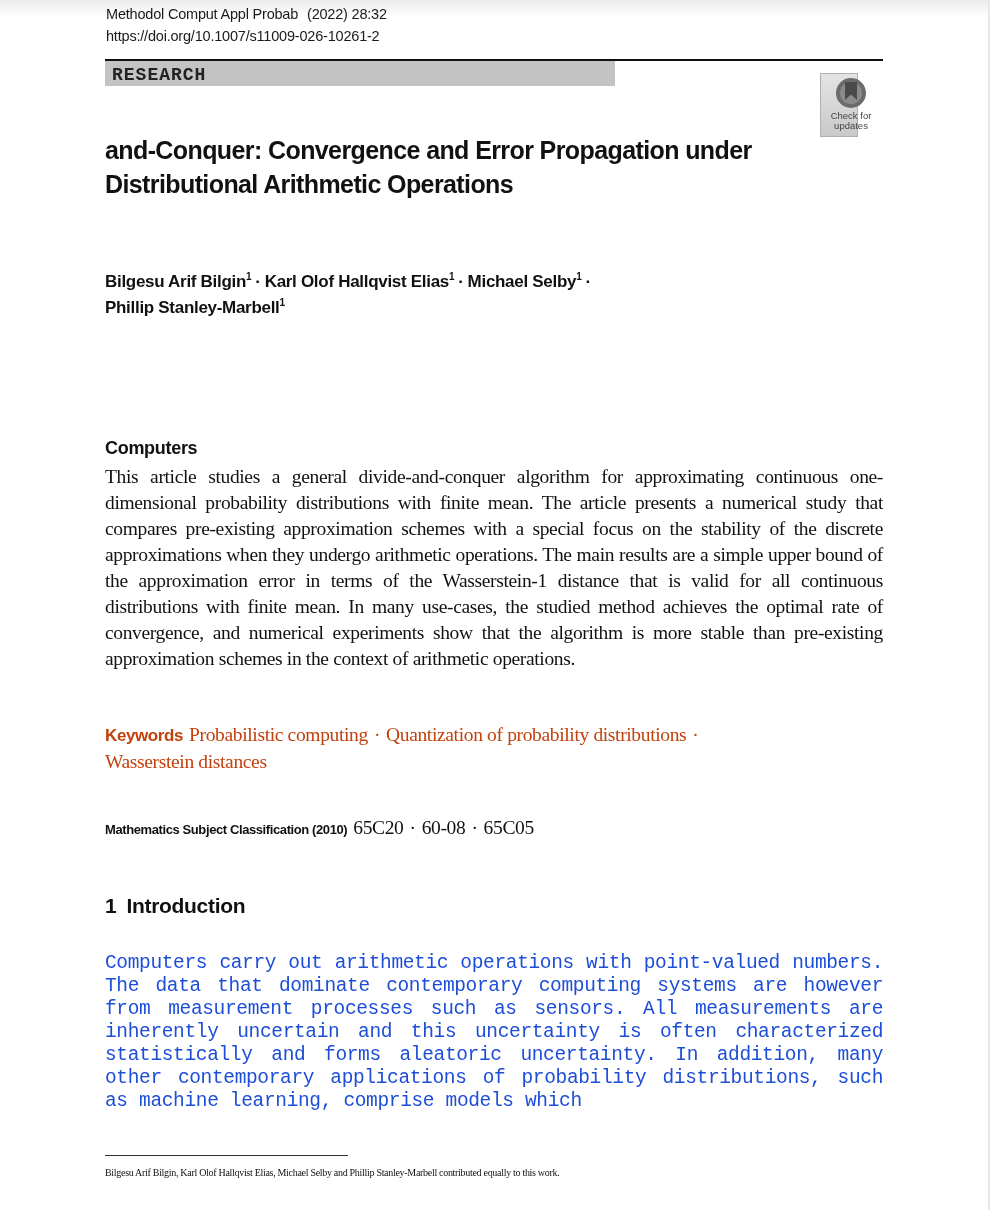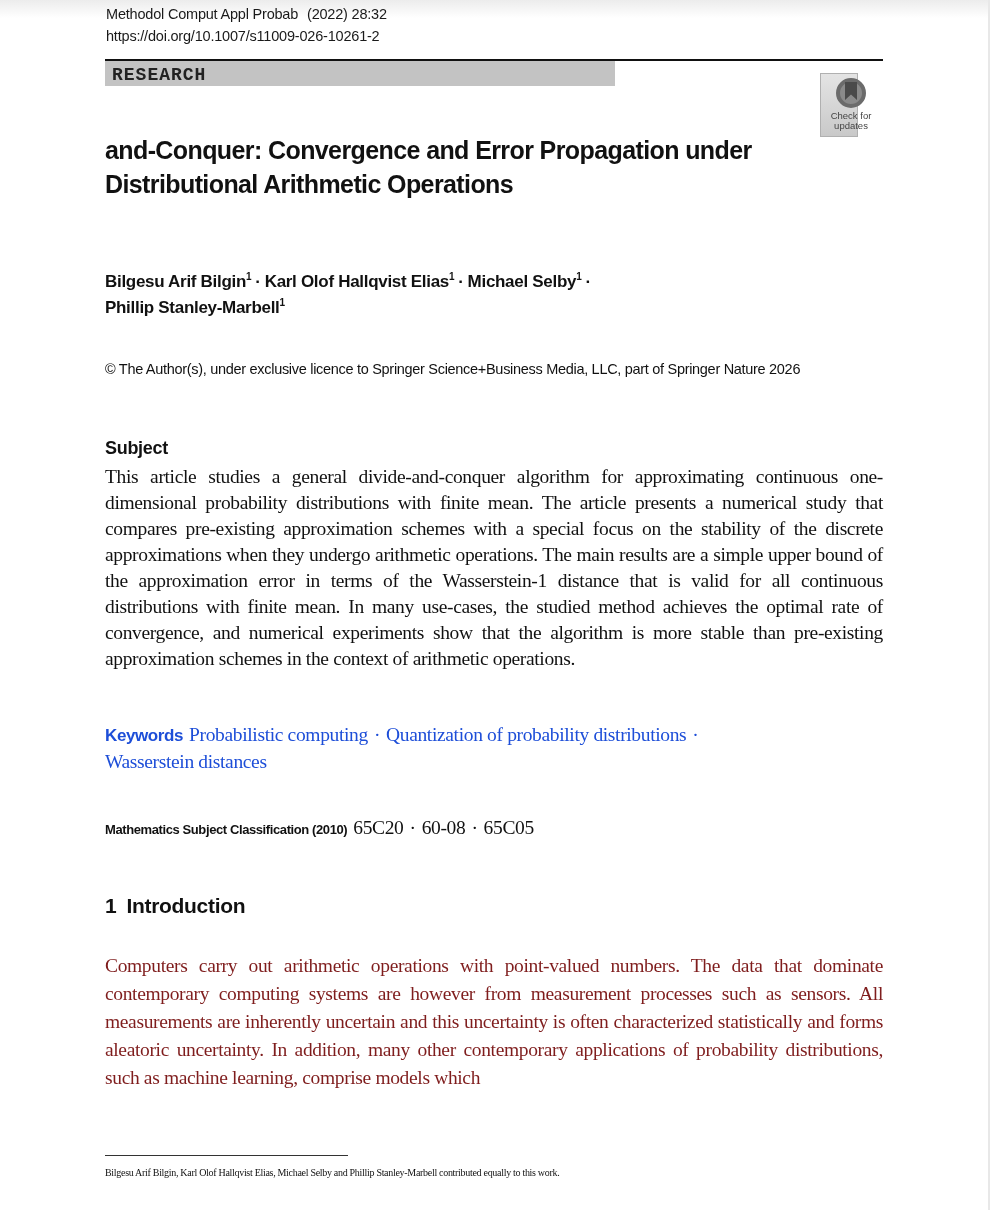--- a/index.html
+++ b/index.html
@@ -161,21 +161,21 @@
       hyphens: manual;
     }
 
     .keywords {
       position: absolute;
       left: 105px; top: 722px;
       width: 720px;
       font-family: "Liberation Serif", serif;
       font-size: 19.5px;
       line-height: 26px;
-      color: #1d4ed8;
+      color: #c2410c;
       letter-spacing: -0.35px;
     }
     .kw-label {
       font-family: "Liberation Sans", sans-serif;
       font-weight: bold;
       font-size: 17px;
       letter-spacing: -0.4px;
       margin-right: 6px;
     }
     .dot { padding: 0 6px; }
@@ -207,25 +207,25 @@
       color: #111;
       margin: 0;
       letter-spacing: -0.3px;
     }
     .section-num { margin-right: 10px; }
 
     .intro-body {
       position: absolute;
       left: 105px; top: 952px;
       width: 778px;
-      font-family: Liberation Serif, serif;
-      font-size: 19.5px;
-      line-height: 28px;
+      font-family: Liberation Mono, monospace;
+      font-size: 19.5px;
+      line-height: 23px;
       text-align: justify;
-      color: #7f1d1d;
+      color: #1d4ed8;
       margin: 0;
       letter-spacing: -0.35px;
     }
 
     .footnote-rule {
       position: absolute;
       left: 105px; top: 1155px;
       width: 243px; height: 1px;
       background: #333;
     }
@@ -267,24 +267,23 @@
 <h1 class="title">
   <div>and-Conquer: Convergence and Error Propagation under</div>
   <div>Distributional Arithmetic Operations</div>
 </h1>
 
 <div class="authors">
   <span>Bilgesu Arif Bilgin</span><sup>1</sup><span class="sep">·</span><span>Karl Olof Hallqvist Elias</span><sup>1</sup><span class="sep">·</span><span>Michael Selby</span><sup>1</sup><span class="sep">·</span><br><span>Phillip Stanley-Marbell</span><sup>1</sup>
 </div>
 
 <div class="dates">
-  <div>© The Author(s), under exclusive licence to Springer Science+Business Media, LLC, part of Springer Nature 2026</div>
-</div>
-
-<h2 class="abstract-heading">Subject</h2>
+</div>
+
+<h2 class="abstract-heading">Computers</h2>
 <p class="abstract-body">This article studies a general divide-and-conquer algorithm for approximating continuous one-dimensional probability distributions with finite mean. The article presents a numeri­cal study that compares pre-existing approximation schemes with a special focus on the stability of the discrete approximations when they undergo arithmetic operations. The main results are a simple upper bound of the approximation error in terms of the Was­serstein-1 distance that is valid for all continuous distributions with finite mean. In many use-cases, the studied method achieves the optimal rate of convergence, and numerical ex­periments show that the algorithm is more stable than pre-existing approximation schemes in the context of arithmetic operations.</p>
 
 <div class="keywords">
   <span class="kw-label">Keywords</span><span>Probabilistic computing</span><span class="dot">·</span><span>Quantization of probability distributions</span><span class="dot">·</span><br><span>Wasserstein distances</span>
 </div>
 
 <div class="msc">
   <span class="msc-label">Mathematics Subject Classification (2010)</span><span>65C20</span><span class="dot">·</span><span>60-08</span><span class="dot">·</span><span>65C05</span>
 </div>
 

